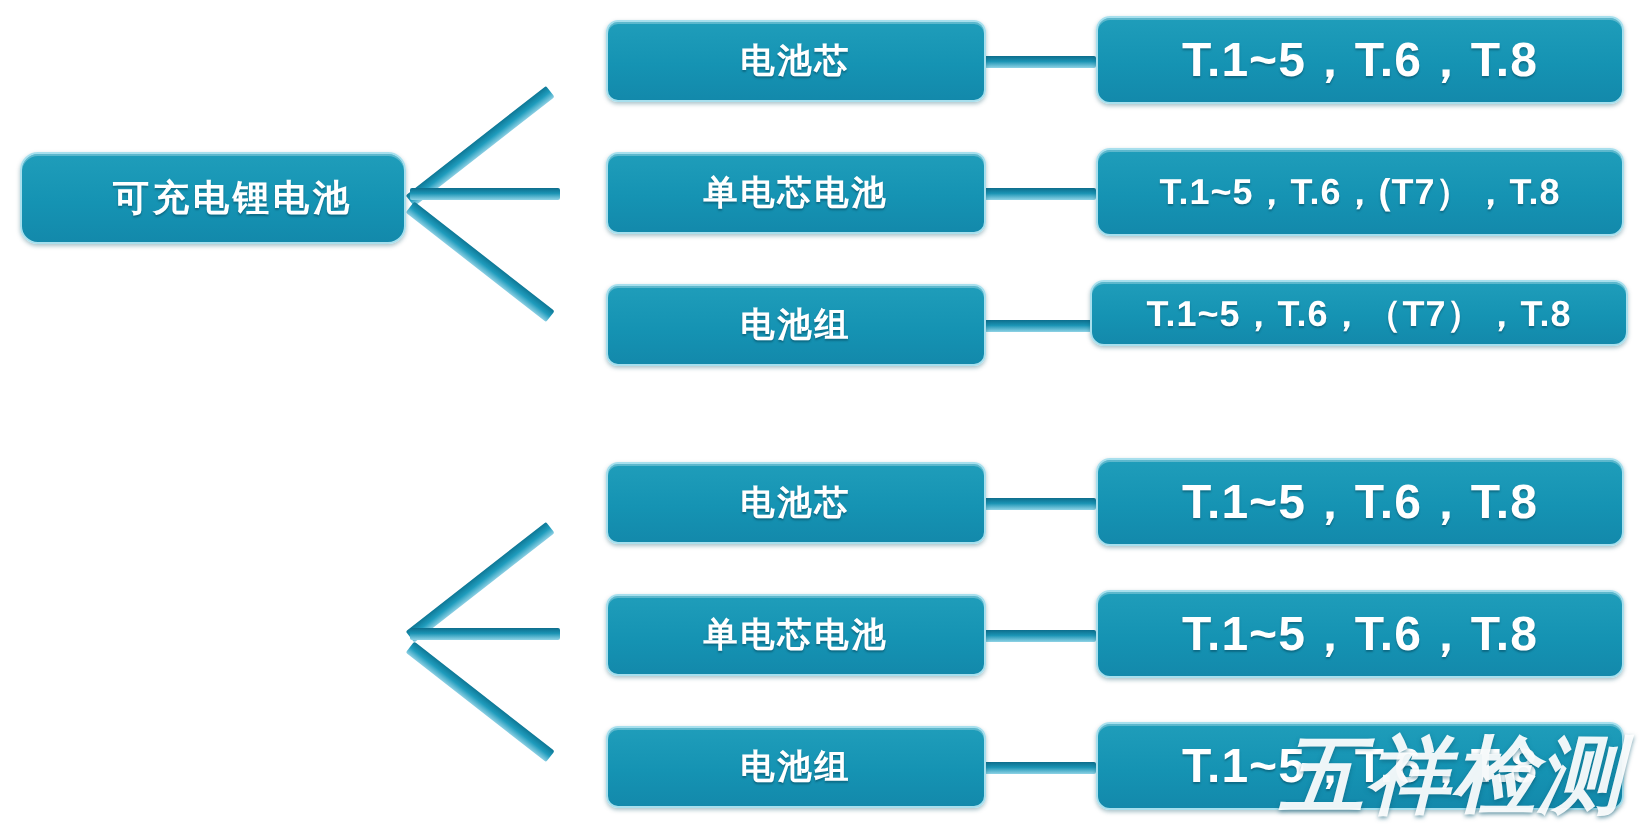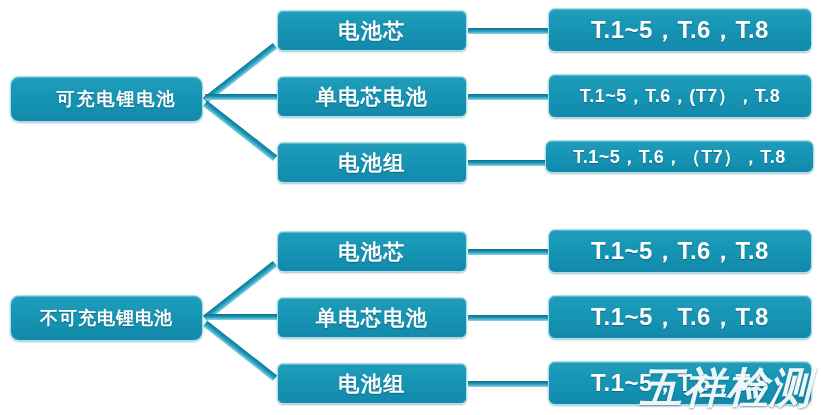--- a/index.html
+++ b/index.html
@@ -36,23 +36,24 @@
     text-shadow: 0 1px 1px rgba(0,60,80,0.45);
     white-space: nowrap;
     user-select: none;
   }
   .node.root {
     font-size: 18px;
     border-radius: 9px;
     letter-spacing: 2px;
   }
   .node.mid {
-    font-size: 21px;
+    font-size: 17px;
     border-radius: 6px;
     letter-spacing: 1.5px;
+    margin-left: 26px;
   }
   .node.leaf {
     font-size: 24px;
     border-radius: 7px;
     letter-spacing: 0.5px;
   }
 
   
   .conn {
     position: absolute;
@@ -100,21 +101,20 @@
   <div class="conn conn-arm" style="left:205px; top:315px; width:89px;
               transform: rotate(-38deg); transform-origin: 0 50%;"></div>
   <div class="conn conn-h" style="left:205px; top:314px; width:75px;"></div>
   <div class="conn conn-arm" style="left:205px; top:320px; width:89px;
               transform: rotate(38deg); transform-origin: 0 50%;"></div>
 
   <div class="conn conn-h" style="left:468px; top:249px; width:80px;"></div>
   <div class="conn conn-h" style="left:468px; top:315px; width:80px;"></div>
   <div class="conn conn-h" style="left:468px; top:381px; width:80px;"></div>
 
-  <div class="node root" style="left:10px; top:295px; width:193px; height:46px; letter-spacing:1px;">不可充电锂电池</div>
 
   <div class="node mid" style="left:277px; top:231px; width:190px; height:41px;">电池芯</div>
   <div class="node mid" style="left:277px; top:297px; width:190px; height:41px;">单电芯电池</div>
   <div class="node mid" style="left:277px; top:363px; width:190px; height:41px;">电池组</div>
 
   <div class="node leaf" style="left:548px; top:229px; width:264px; height:44px;">T.1~5，T.6，T.8</div>
   <div class="node leaf" style="left:548px; top:295px; width:264px; height:44px;">T.1~5，T.6，T.8</div>
   <div class="node leaf" style="left:548px; top:361px; width:264px; height:44px;">T.1~5，T.6，T.8</div>
 
   <div style="position:absolute; left:636px; top:364px; width:180px; height:48px;

